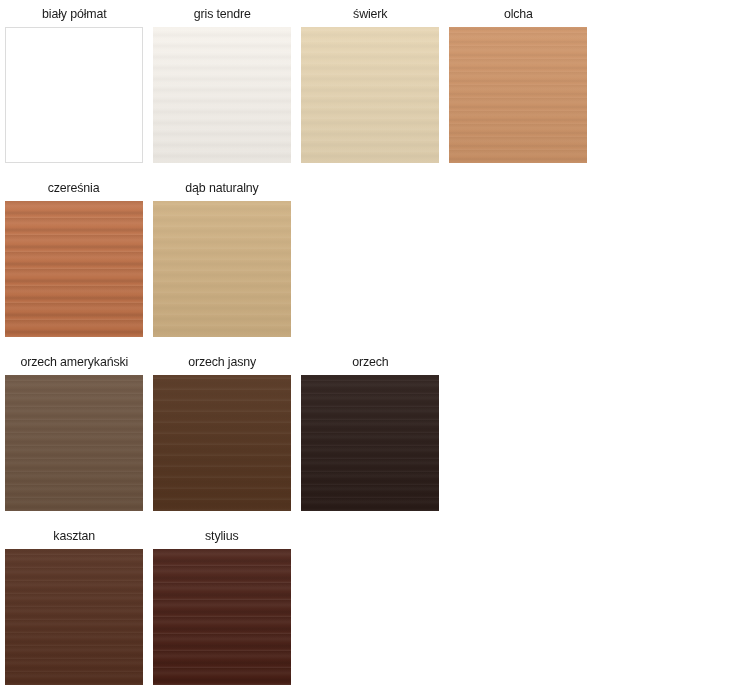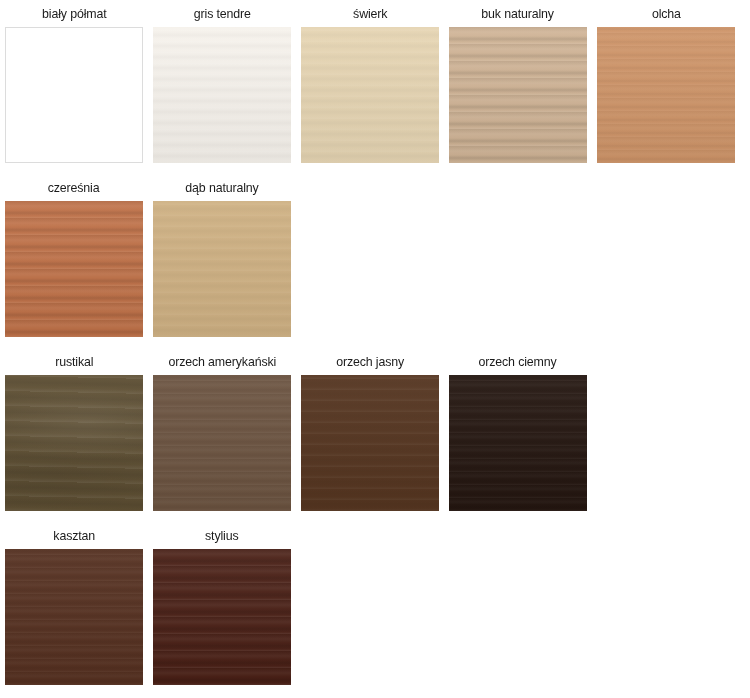--- a/index.html
+++ b/index.html
@@ -128,27 +128,20 @@
         </div>
       </div>
       <div class="cell">
         <div class="cell-label">świerk</div>
         <div class="swatch" style="background-color: rgb(230, 213, 179);">
           <div class="grain g-soft"></div>
           <div class="sheen"></div>
         </div>
       </div>
       <div class="cell">
-        <div class="cell-label">buk naturalny</div>
-        <div class="swatch" style="background-color: rgb(207, 179, 149);">
-          <div class="grain g-strong"></div>
-          <div class="sheen"></div>
-        </div>
-      </div>
-      <div class="cell">
         <div class="cell-label">olcha</div>
         <div class="swatch" style="background-color: rgb(206, 148, 104);">
           <div class="grain g-horizontal"></div>
           <div class="sheen"></div>
         </div>
       </div>
     </div>
     <div class="row">
       <div class="cell">
         <div class="cell-label">czereśnia</div>
@@ -160,43 +153,36 @@
       <div class="cell">
         <div class="cell-label">dąb naturalny</div>
         <div class="swatch" style="background-color: rgb(207, 177, 131);">
           <div class="grain g-soft"></div>
           <div class="sheen"></div>
         </div>
       </div>
     </div>
     <div class="row">
       <div class="cell">
-        <div class="cell-label">rustikal</div>
-        <div class="swatch" style="background-color: rgb(94, 79, 51);">
-          <div class="grain g-wave"></div>
-          <div class="sheen"></div>
-        </div>
-      </div>
-      <div class="cell">
         <div class="cell-label">orzech amerykański</div>
         <div class="swatch" style="background-color: rgb(107, 83, 64);">
           <div class="grain g-horizontal"></div>
           <div class="sheen"></div>
         </div>
       </div>
       <div class="cell">
         <div class="cell-label">orzech jasny</div>
         <div class="swatch" style="background-color: rgb(85, 53, 32);">
           <div class="grain g-soft"></div>
           <div class="sheen"></div>
         </div>
       </div>
       <div class="cell">
-        <div class="cell-label">orzech ciemny</div>
-        <div class="swatch" style="background-color: rgb(36, 22, 16);">
+        <div class="cell-label">orzech</div>
+        <div class="swatch" style="background-color: rgb(42, 28, 24);">
           <div class="grain g-horizontal"></div>
           <div class="sheen"></div>
         </div>
       </div>
     </div>
     <div class="row last">
       <div class="cell">
         <div class="cell-label">kasztan</div>
         <div class="swatch" style="background-color: rgb(85, 48, 32);">
           <div class="grain g-horizontal"></div>

